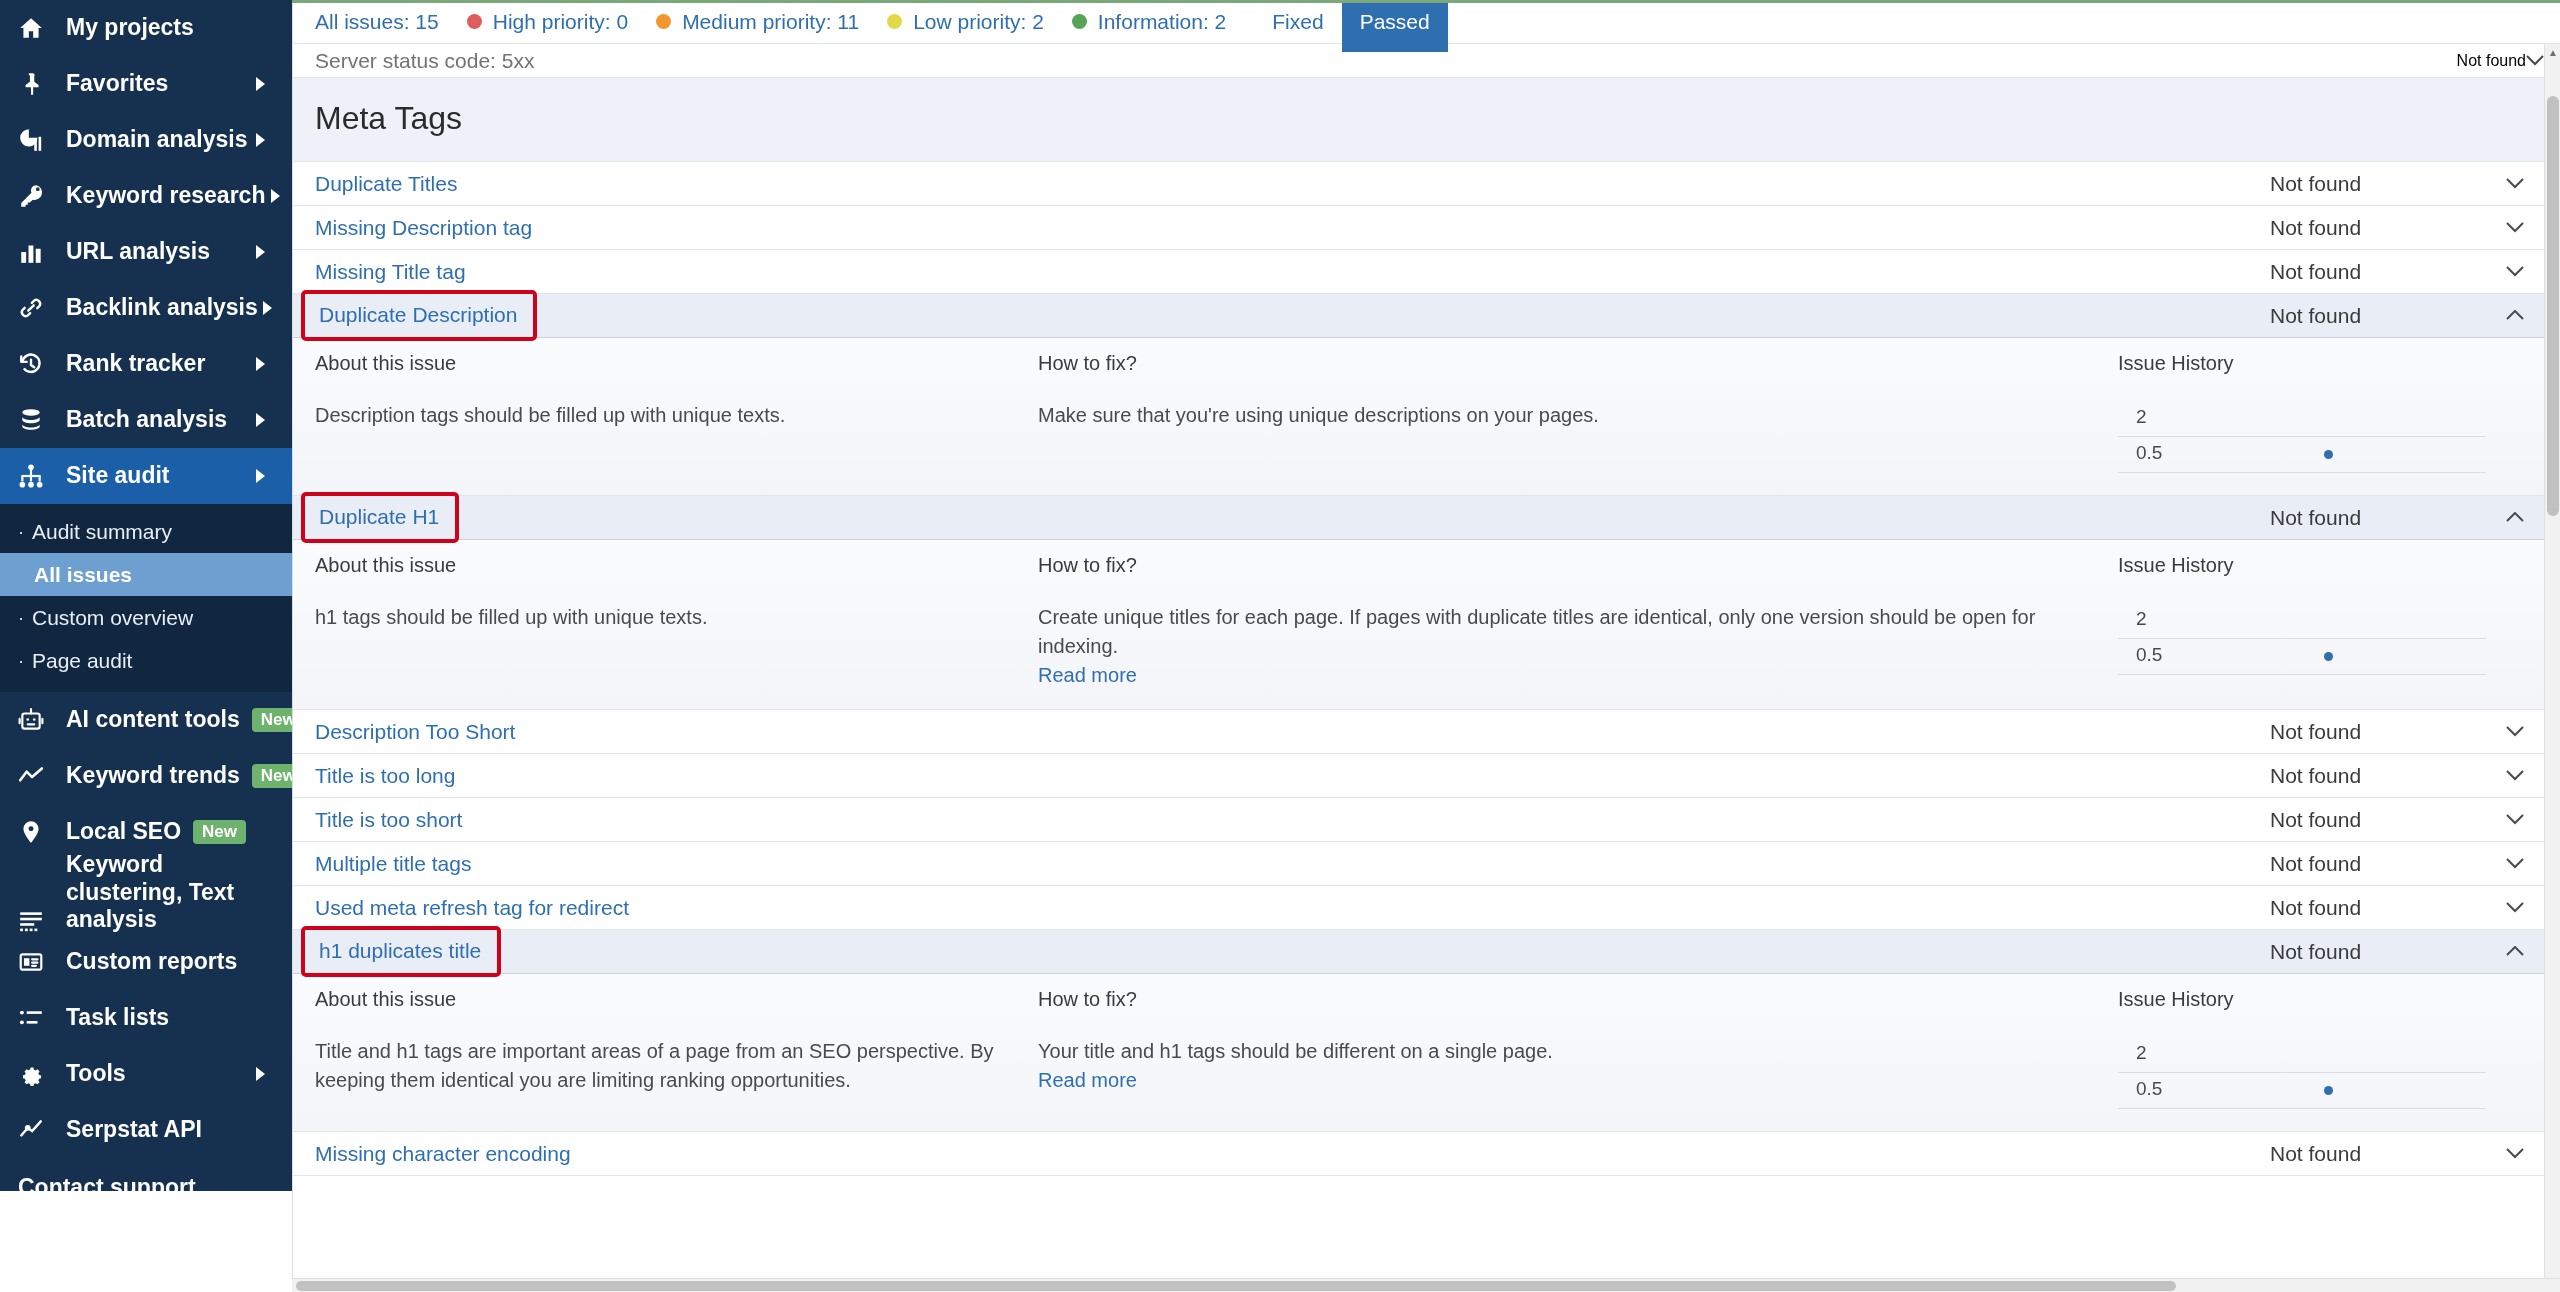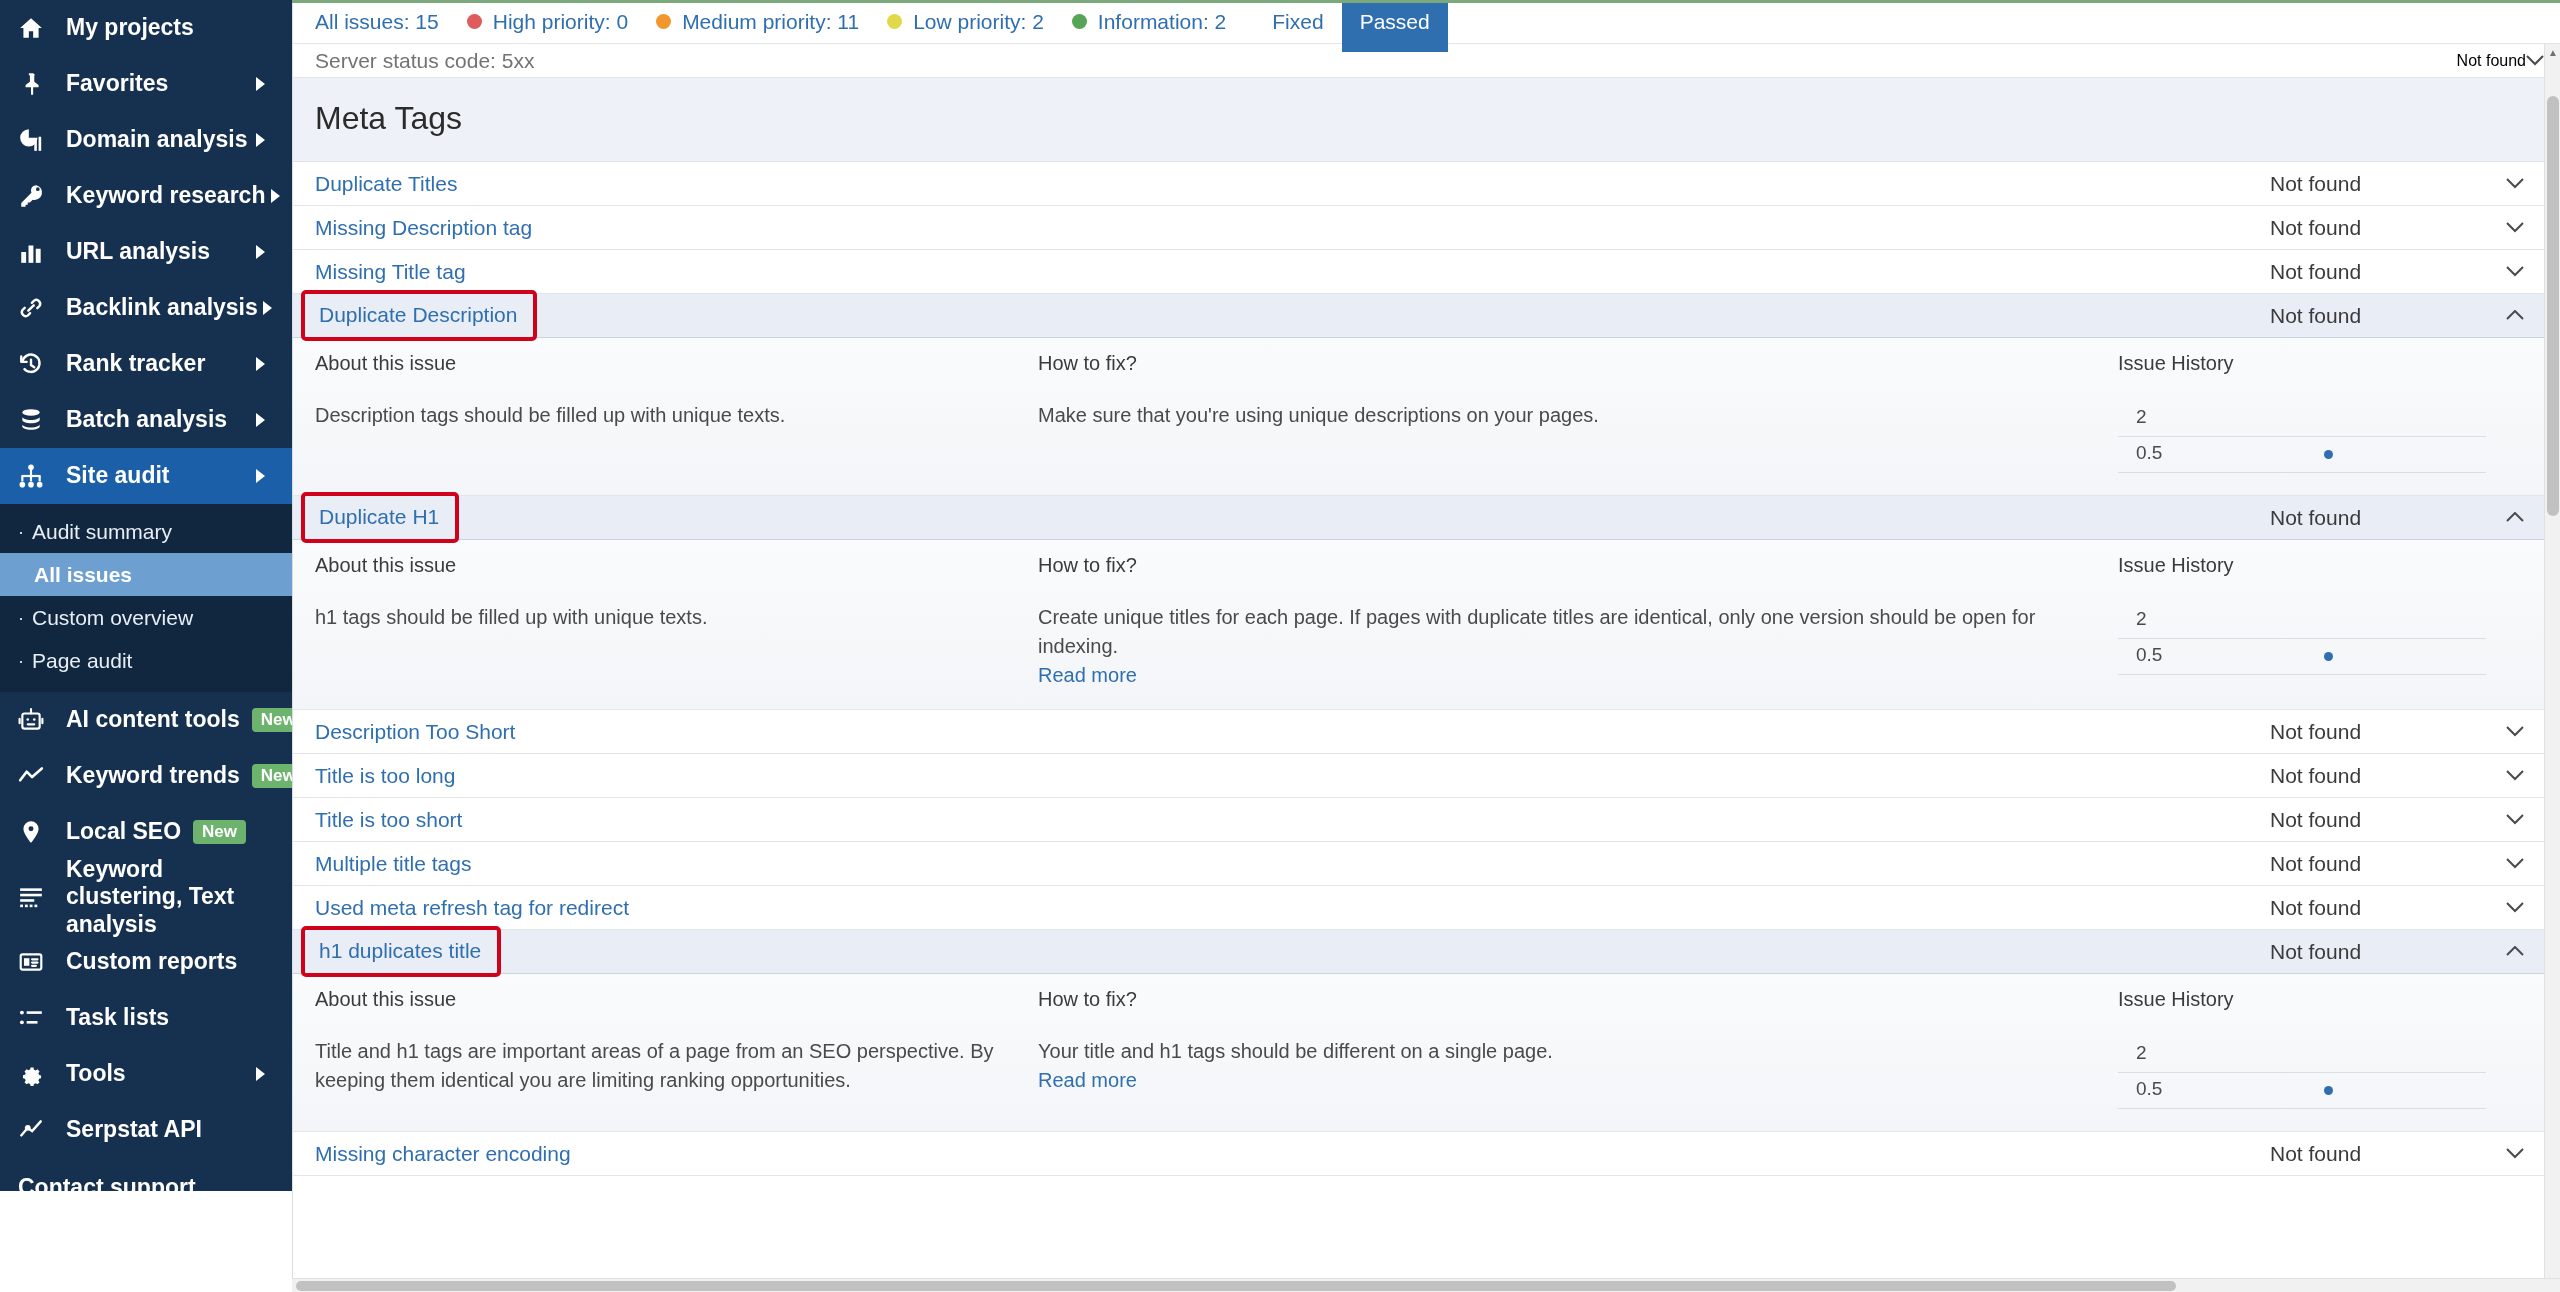--- a/index.html
+++ b/index.html
@@ -60,21 +60,21 @@
     font-weight: 400;
     white-space: nowrap;
   }
   .sub-item .dot { margin-right: 8px; font-size: 18px; line-height: 1; }
   .sub-item.active {
     background: #6e9fd1;
     color: #ffffff;
     font-weight: 700;
     padding-left: 34px;
   }
-  .nav-item.two-line { height: 74px; }
+  .nav-item.two-line { height: 74px; align-items: flex-end; }
   .nav-item.two-line .label { white-space: normal; max-width: 200px; line-height: 1.2; }
 
   .contact-support {
     font-size: 23px; font-weight: 700; color: #ffffff;
     padding: 16px 0 14px 18px;
   }
   .darkmode-row { display:flex; align-items:center; padding: 8px 0 0 18px; }
   .toggle {
     width: 54px; height: 28px; border-radius: 16px;
     background: #6db36d; position: relative; margin-right: 16px;

